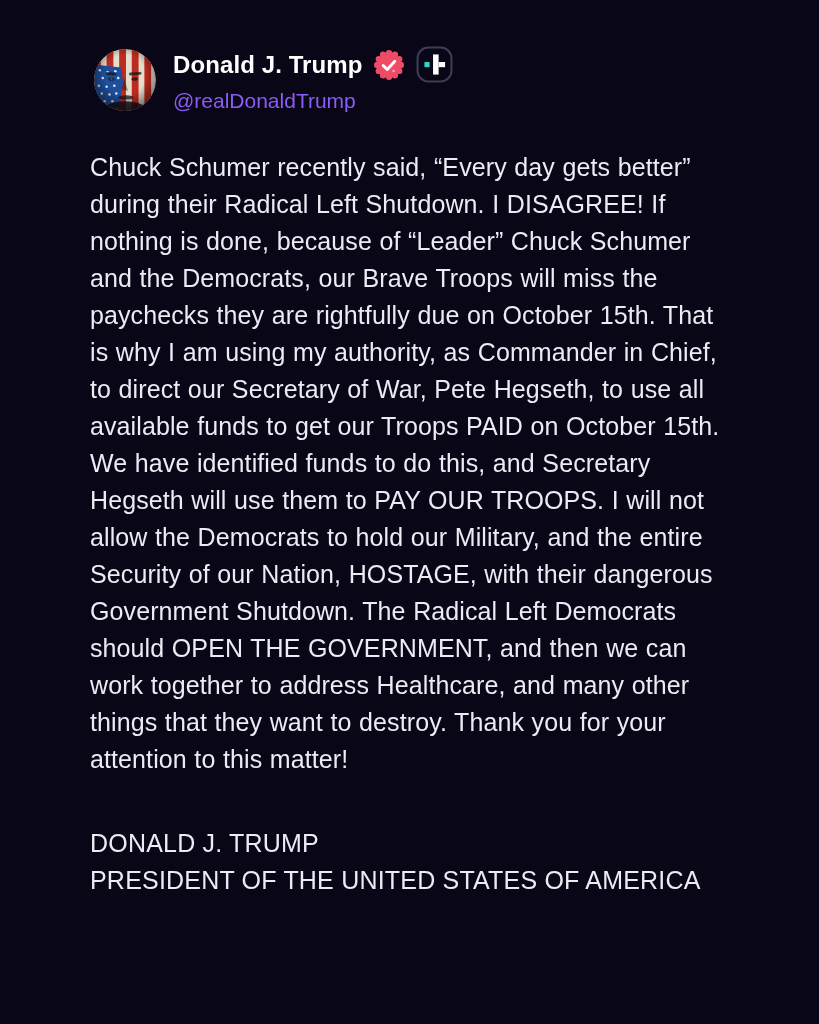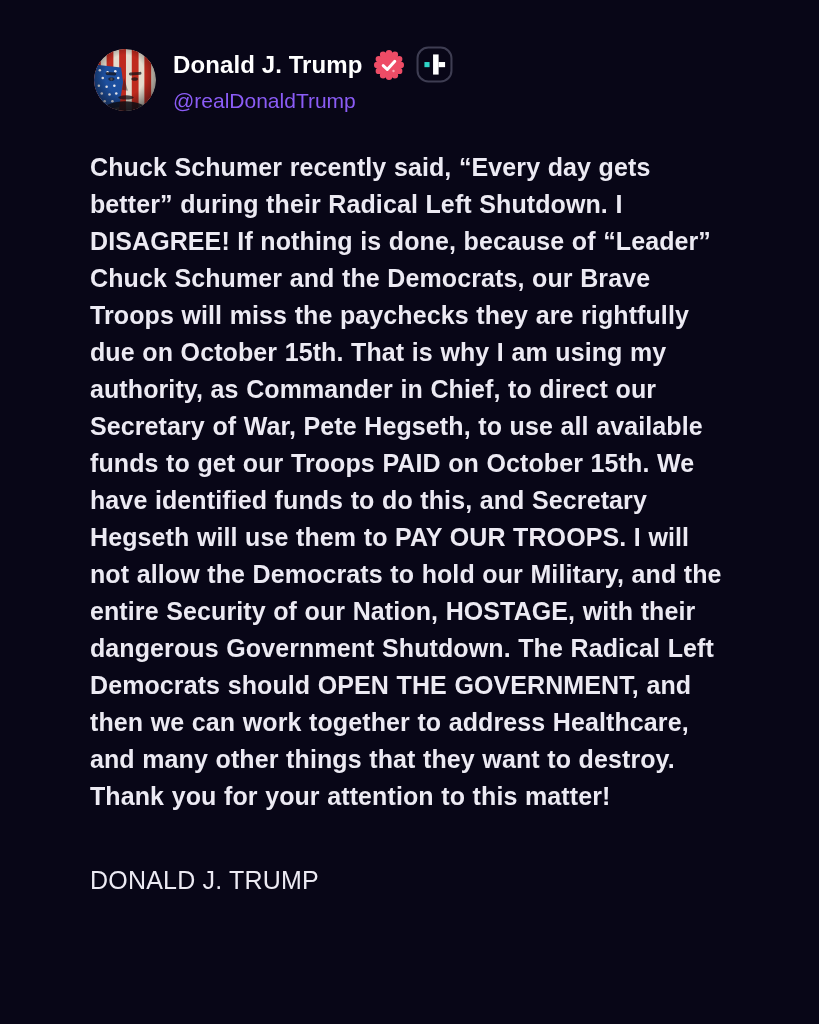--- a/index.html
+++ b/index.html
@@ -71,21 +71,21 @@
     line-height: 25px;
     margin-top: 5px;
     cursor: pointer;
   }
   .post-body {
     margin: 36px 0 0 0;
     width: 645px;
     color: #eceaf3;
     font-size: 25px;
     line-height: 37px;
-    font-weight: 700;
+    font-weight: 400;
     letter-spacing: 0.1px;
     word-spacing: 0.5px;
   }
   .post-signature {
     margin-top: 47px;
     color: #eceaf3;
     font-size: 25px;
     line-height: 37px;
     letter-spacing: 0.2px;
   }
@@ -185,16 +185,17 @@
 
       <div class="handle">@realDonaldTrump</div>
     </div>
   </header>
 
   <main>
     <p class="post-body">Chuck Schumer recently said, “Every day gets better” during their Radical Left Shutdown. I DISAGREE! If nothing is done, because of “Leader” Chuck Schumer and the Democrats, our Brave Troops will miss the paychecks they are rightfully due on October 15th. That is why I am using my authority, as Commander in Chief, to direct our Secretary of War, Pete Hegseth, to use all available funds to get our Troops PAID on October 15th. We have identified funds to do this, and Secretary Hegseth will use them to PAY OUR TROOPS. I will not allow the Democrats to hold our Military, and the entire Security of our Nation, HOSTAGE, with their dangerous Government Shutdown. The Radical Left Democrats should OPEN THE GOVERNMENT, and then we can work together to address Healthcare, and many other things that they want to destroy. Thank you for your attention to this matter!</p>
 
     <div class="post-signature">
       <div>DONALD J. TRUMP</div>
+      <div>PRESIDENT OF THE UNITED STATES OF AMERICA</div>
     </div>
   </main>
 
 </div>
 
 </body></html>

